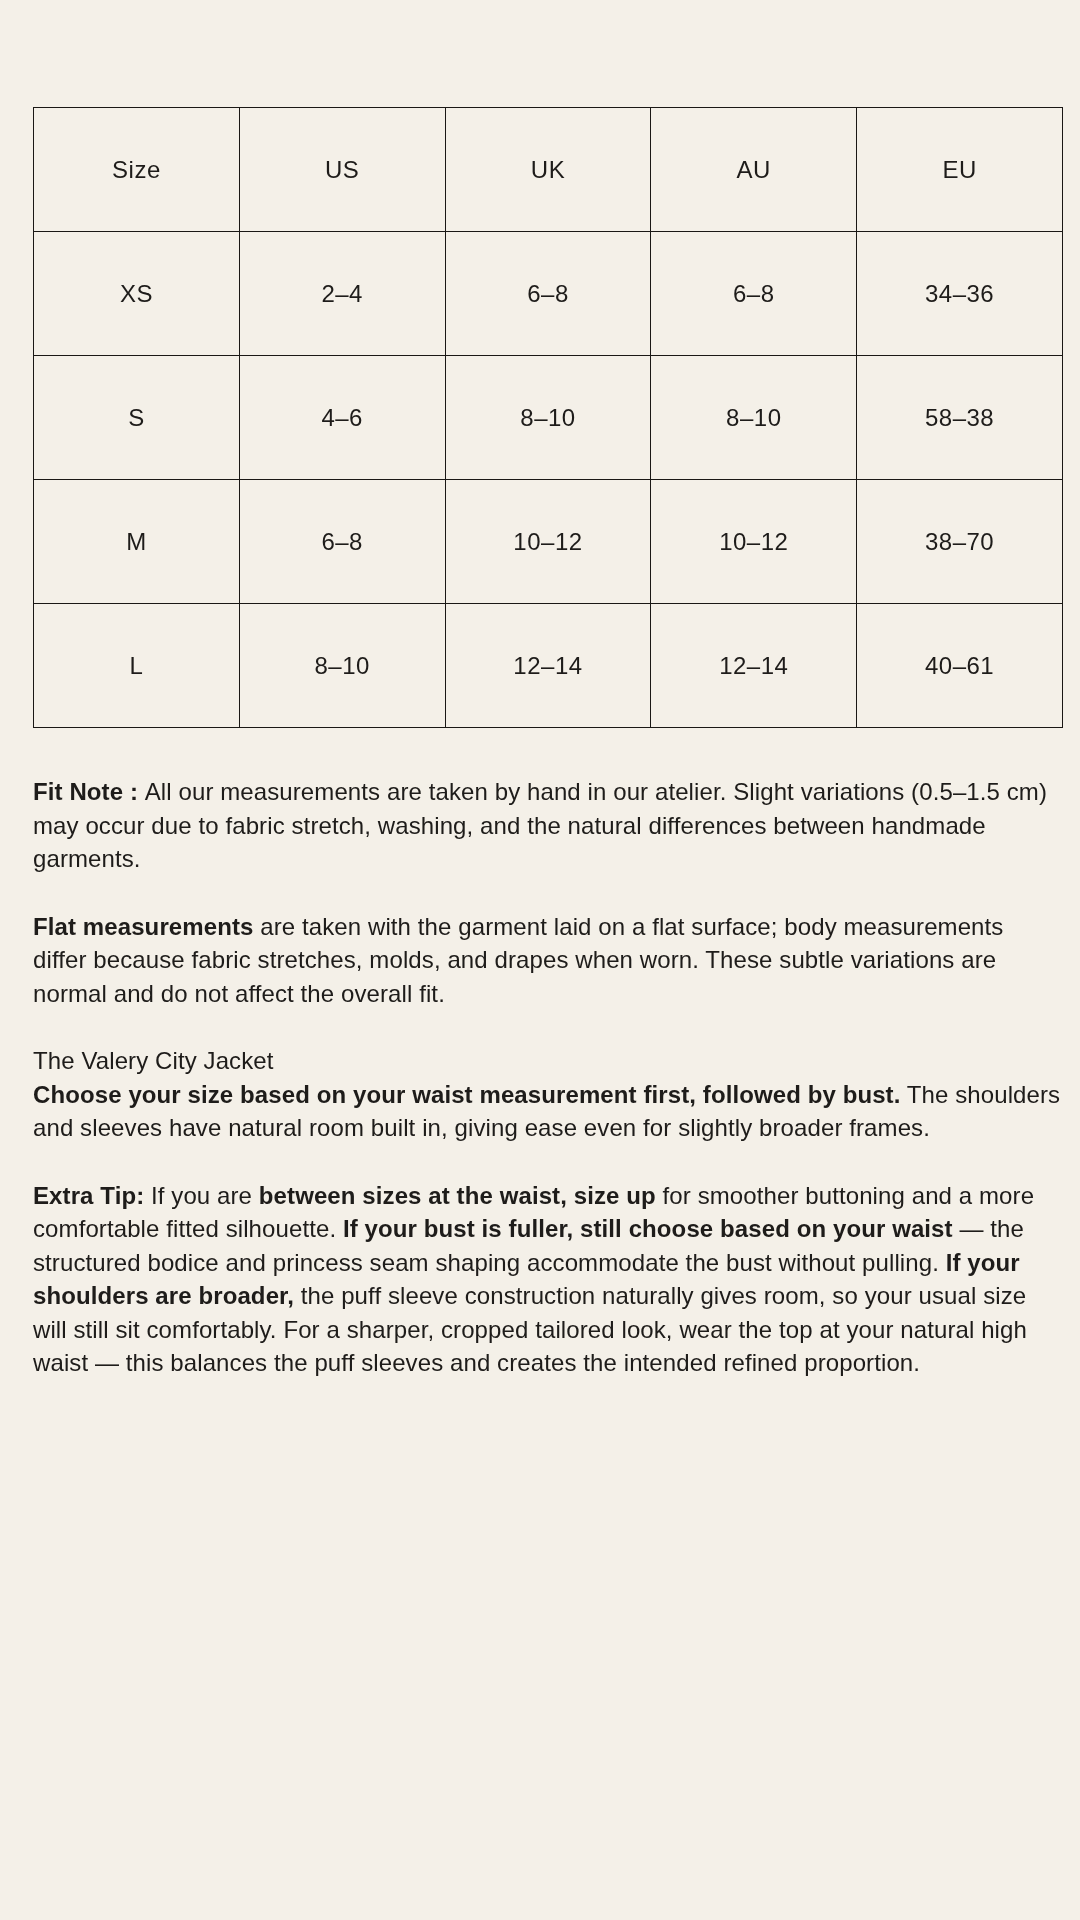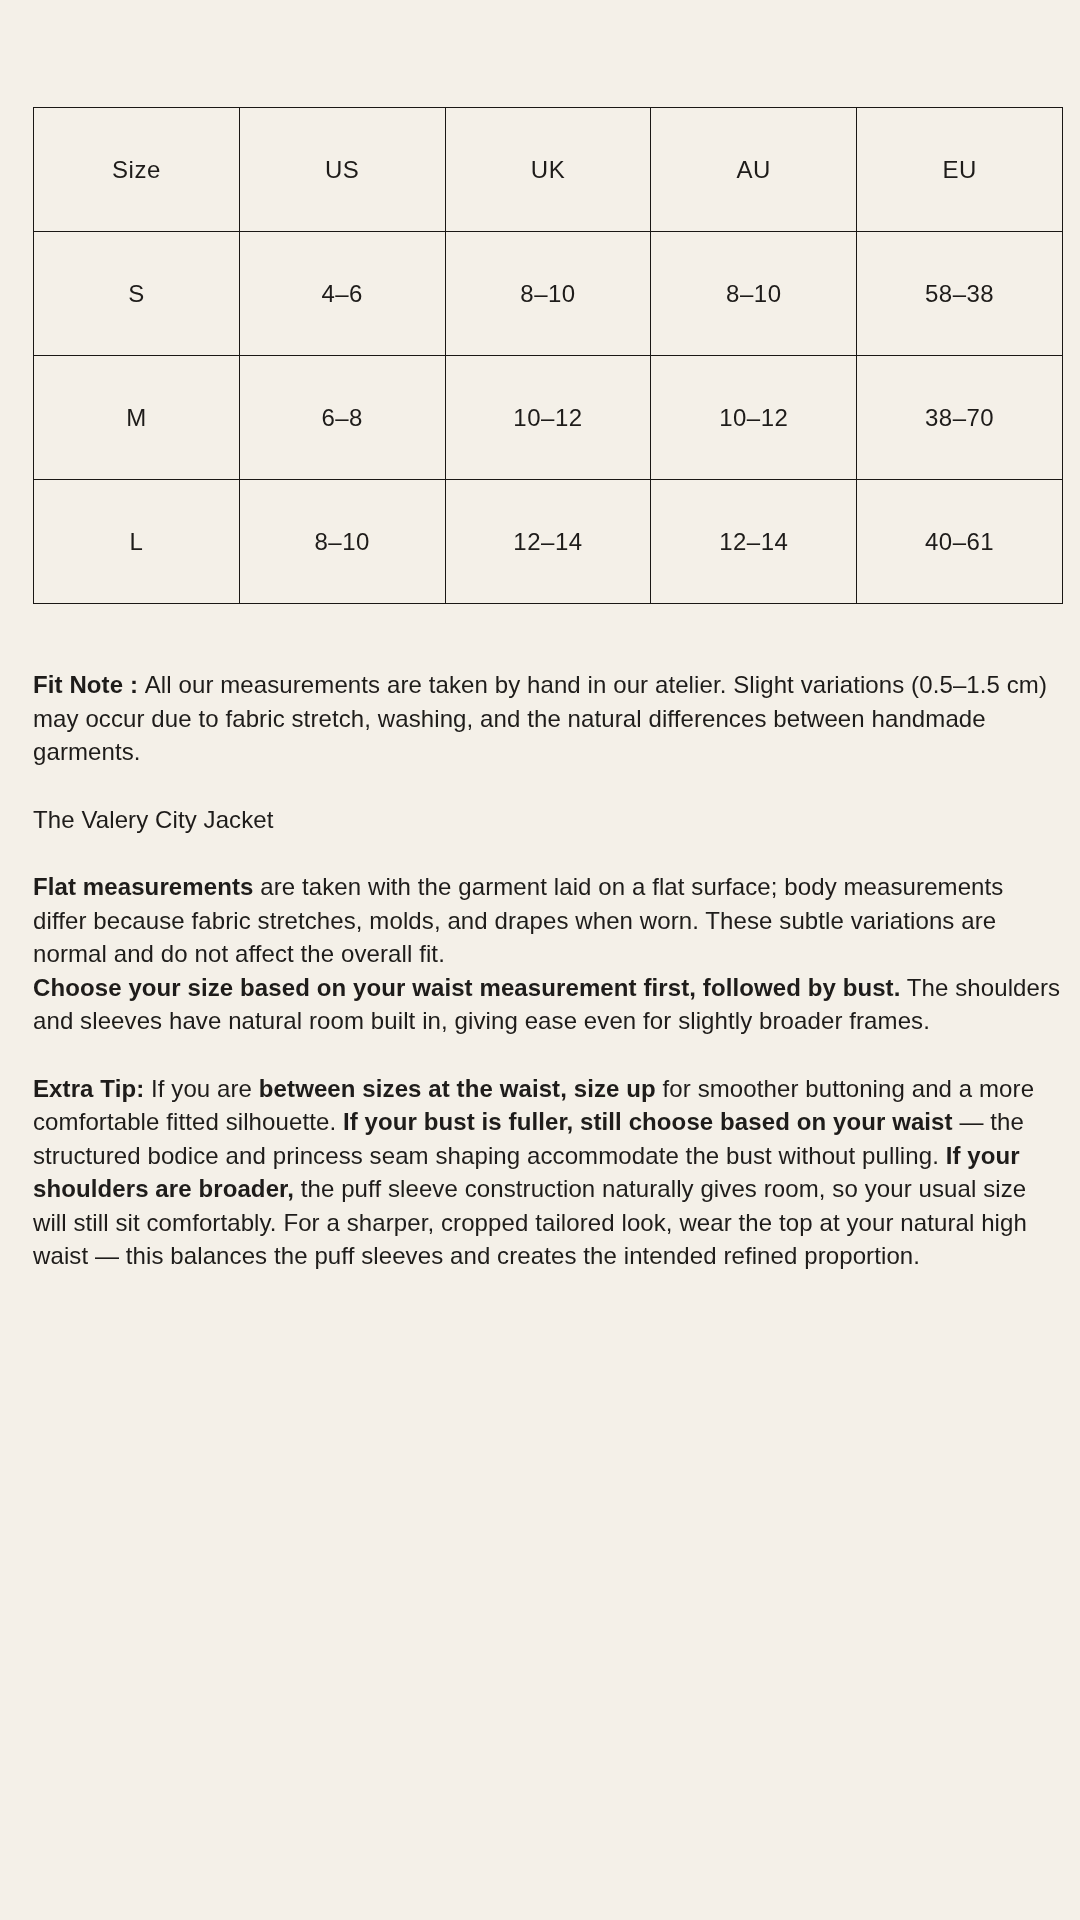--- a/index.html
+++ b/index.html
@@ -30,21 +30,21 @@
     border: 1.7px solid #1a1815;
     height: 123px;
     text-align: center;
     vertical-align: middle;
     font-size: 24px;
     font-weight: 400;
     letter-spacing: 0.5px;
     padding: 0;
   }
   .notes {
-    margin-top: 64px;
+    margin-top: 47px;
     font-size: 24px;
     line-height: 33.5px;
     letter-spacing: 0.1px;
   }
   .notes p {
     margin: 0;
   }
   .notes p.gap {
     margin-top: 34px;
   }
@@ -65,20 +65,27 @@
       <tr>
         <th>Size</th>
         <th>US</th>
         <th>UK</th>
         <th>AU</th>
         <th>EU</th>
       </tr>
     </thead>
     <tbody>
       <tr>
+        <td>XS</td>
+        <td>2–4</td>
+        <td>6–8</td>
+        <td>6–8</td>
+        <td>34–36</td>
+      </tr>
+      <tr>
         <td>S</td>
         <td>4–6</td>
         <td>8–10</td>
         <td>8–10</td>
         <td>58–38</td>
       </tr>
       <tr>
         <td>M</td>
         <td>6–8</td>
         <td>10–12</td>
@@ -90,19 +97,19 @@
         <td>8–10</td>
         <td>12–14</td>
         <td>12–14</td>
         <td>40–61</td>
       </tr>
     </tbody>
   </table>
 
   <div class="notes">
     <p><span class="bold">Fit Note : </span><span>All our measurements are taken by hand in our atelier. Slight variations (0.5–1.5 cm) may occur due to fabric stretch, washing, and the natural differences between handmade garments.</span></p>
+    <p class="gap"><span class="bold">Flat measurements</span><span> are taken with the garment laid on a flat surface; body measurements differ because fabric stretches, molds, and drapes when worn. These subtle variations are normal and do not affect the overall fit.</span></p>
     <p class="gap"><span>The Valery City Jacket</span></p>
-    <p class="gap"><span class="bold">Flat measurements</span><span> are taken with the garment laid on a flat surface; body measurements differ because fabric stretches, molds, and drapes when worn. These subtle variations are normal and do not affect the overall fit.</span></p>
     <p><span class="bold">Choose your size based on your waist measurement first, followed by bust.</span><span> The shoulders and sleeves have natural room built in, giving ease even for slightly broader frames.</span></p>
     <p class="gap"><span class="bold">Extra Tip:</span><span> If you are </span><span class="bold">between sizes at the waist, size up</span><span> for smoother buttoning and a more comfortable fitted silhouette. </span><span class="bold">If your bust is fuller, still choose based on your waist</span><span> — the structured bodice and princess seam shaping accommodate the bust without pulling. </span><span class="bold">If your shoulders are broader,</span><span> the puff sleeve construction naturally gives room, so your usual size will still sit comfortably. For a sharper, cropped tailored look, wear the top at your natural high waist — this balances the puff sleeves and creates the intended refined proportion.</span></p>
   </div>
 
 </div>
 
 </body></html>

